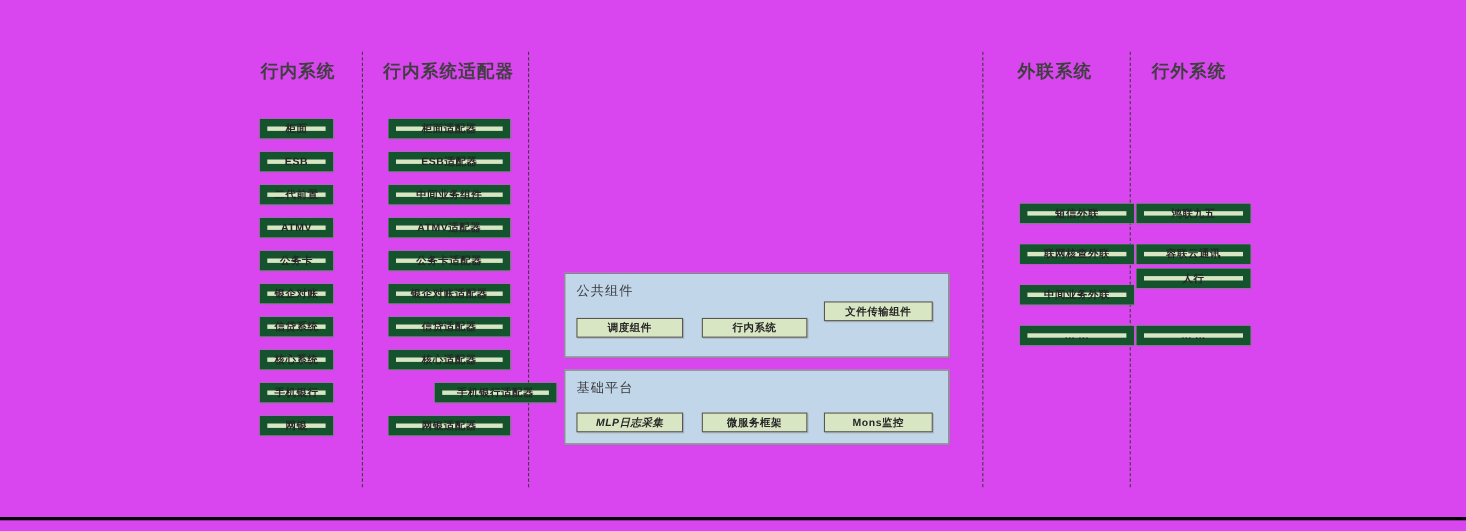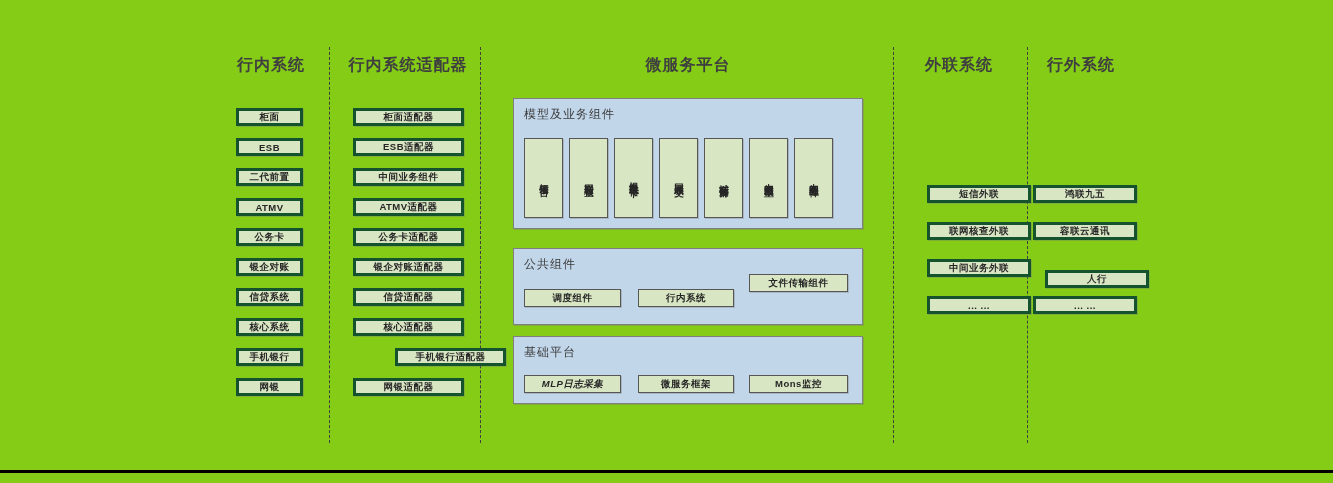--- a/index.html
+++ b/index.html
@@ -1,20 +1,20 @@
 <!DOCTYPE html>
 <html><head>
 <meta charset="utf-8">
 <style>
   html, body { margin: 0; padding: 0; background: #ffffff; }
   .canvas {
     position: relative;
     width: 1333px;
     height: 483px;
-    background: #84cc16;
+    background: #d946ef;
     font-family: "Liberation Sans", "DejaVu Sans", sans-serif;
     overflow: hidden;
   }
   .col-header {
     position: absolute;
     height: 20px;
     text-align: center;
     font-size: 16px;
     font-weight: bold;
     color: #3f3f3f;
@@ -25,21 +25,21 @@
     position: absolute;
     top: 47px;
     height: 396px;
     width: 0;
     border-left: 1px dashed #3f3f3f;
   }
   .sbox {
     position: absolute;
     height: 18px;
     background: #d9e6c3;
-    border: 3px solid #14532d;
+    border: 7px solid #14532d;
     box-shadow: 1px 1px 0 rgba(120,120,120,0.35);
     display: flex;
     align-items: center;
     justify-content: center;
     font-size: 9.5px;
     font-weight: bold;
     color: #262626;
     letter-spacing: 0.5px;
     box-sizing: border-box;
     white-space: nowrap;
@@ -111,21 +111,20 @@
   .c4 { left: 927px; width: 104px; }
   .c5 { left: 1033px; width: 104px; }
 </style>
 </head>
 <body>
 
 <div class="canvas">
 
   <div class="col-header" style="left:211px; top:55px; width:120px;">行内系统</div>
   <div class="col-header" style="left:328px; top:55px; width:160px;">行内系统适配器</div>
-  <div class="col-header" style="left:608px; top:55px; width:160px;">微服务平台</div>
   <div class="col-header" style="left:899px; top:55px; width:120px;">外联系统</div>
   <div class="col-header" style="left:1021px; top:55px; width:120px;">行外系统</div>
 
   <div class="vsep" style="left:329px;"></div>
   <div class="vsep" style="left:480px;"></div>
   <div class="vsep" style="left:893px;"></div>
   <div class="vsep" style="left:1027px;"></div>
 
   <div class="sbox c1" style="top:108px;">柜面</div>
   <div class="sbox c1" style="top:138px;">ESB</div>
@@ -142,30 +141,20 @@
   <div class="sbox c2" style="top:138px;">ESB适配器</div>
   <div class="sbox c2" style="top:168px;">中间业务组件</div>
   <div class="sbox c2" style="top:198px;">ATMV适配器</div>
   <div class="sbox c2" style="top:228px;">公务卡适配器</div>
   <div class="sbox c2" style="top:258px;">银企对账适配器</div>
   <div class="sbox c2" style="top:288px;">信贷适配器</div>
   <div class="sbox c2" style="top:318px;">核心适配器</div>
   <div class="sbox c2" style="top:348px;margin-left:42px;">手机银行适配器</div>
   <div class="sbox c2" style="top:378px;">网银适配器</div>
 
-  <div class="panel" style="top:98px; height:131px;">
-    <div class="panel-label">模型及业务组件</div>
-    <div class="vbox" style="left:10px;">短信平台</div>
-    <div class="vbox" style="left:55px;">联网核查</div>
-    <div class="vbox" style="left:100px;">银联及银行卡</div>
-    <div class="vbox" style="left:145px;">同城票交</div>
-    <div class="vbox" style="left:190px;">城商行清算</div>
-    <div class="vbox" style="left:235px;">中间业务模型</div>
-    <div class="vbox" style="left:280px;">中间业务组件</div>
-  </div>
 
   <div class="panel" style="top:248px; height:77px;">
     <div class="panel-label">公共组件</div>
     <div class="hbox" style="left:10px;  top:40px; width:97px;">调度组件</div>
     <div class="hbox" style="left:124px; top:40px; width:96px;">行内系统</div>
     <div class="hbox" style="left:235px; top:25px; width:99px;">文件传输组件</div>
   </div>
 
   <div class="panel" style="top:336px; height:68px;">
     <div class="panel-label">基础平台</div>
@@ -174,18 +163,18 @@
     <div class="hbox" style="left:235px; top:38px; width:99px;">Mons监控</div>
   </div>
 
   <div class="sbox c4" style="top:185px;">短信外联</div>
   <div class="sbox c4" style="top:222px;">联网核查外联</div>
   <div class="sbox c4" style="top:259px;">中间业务外联</div>
   <div class="sbox c4" style="top:296px;">... ...</div>
 
   <div class="sbox c5" style="top:185px;">鸿联九五</div>
   <div class="sbox c5" style="top:222px;">容联云通讯</div>
-  <div class="sbox c5" style="top:270px;margin-left:12px;">人行</div>
+  <div class="sbox c5" style="top:244px;">人行</div>
   <div class="sbox c5" style="top:296px;">... ...</div>
 
   <div class="bottom-rule"></div>
 
 </div>
 
 </body></html>

